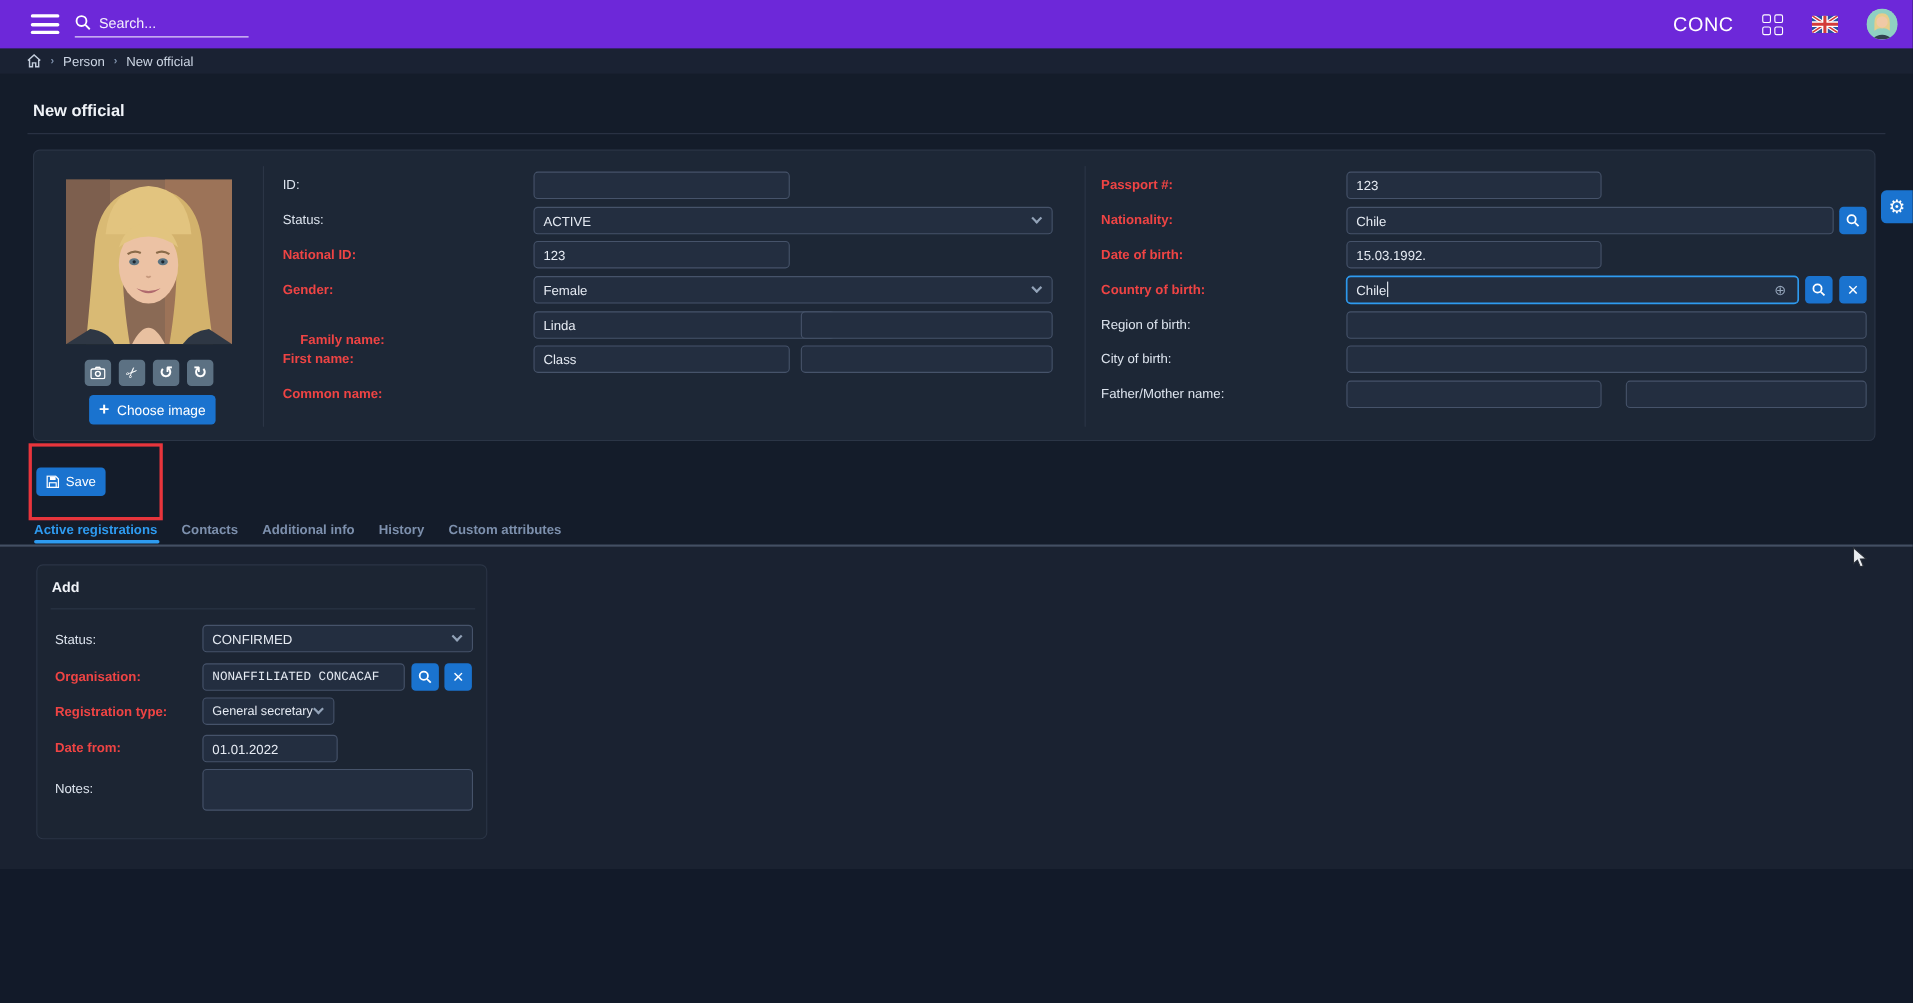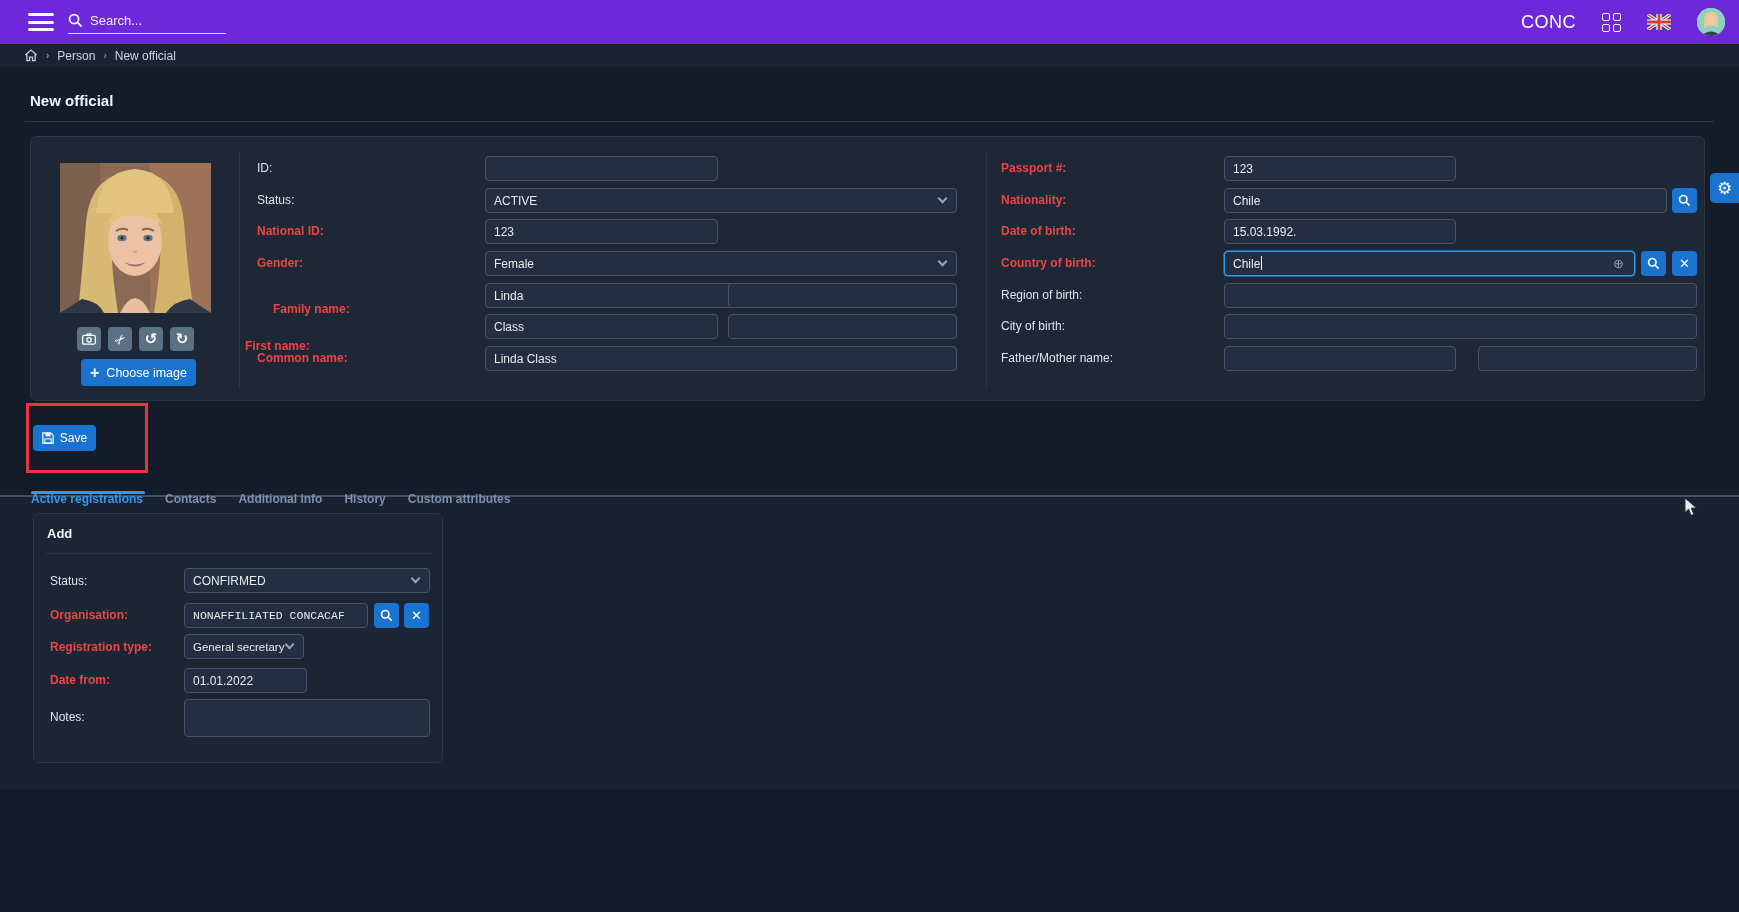--- a/index.html
+++ b/index.html
@@ -53,21 +53,21 @@
   .target-glyph { position:absolute; color:#93a3b8; font-size:13px; }
   .caret { position:absolute; width:1px; height:14px; background:#eef2f8; }
 
   .gear-btn { position:absolute; left:1710px; top:173px; width:29px; height:30px; background:#1a73cf; border:none; border-radius:5px 0 0 5px; color:#fff; font-size:17px; display:flex; align-items:center; justify-content:center; cursor:pointer; z-index:20; }
 
   
   .save-annotation { position:absolute; left:26px; top:403px; width:122px; height:70px; border:3px solid #e8353c; z-index:15; pointer-events:none; }
   .save-btn { position:absolute; left:33px; top:425px; width:63px; height:26px; background:#1a73cf; border:none; border-radius:4px; color:#fff; font-size:12px; display:flex; align-items:center; justify-content:center; gap:6px; cursor:pointer; font-family:inherit; }
 
   
-  .tabs { position:absolute; left:31px; top:474px; display:flex; gap:22px; z-index:5;margin-top:18px; }
+  .tabs { position:absolute; left:31px; top:474px; display:flex; gap:22px; z-index:5; }
   .tab { font-size:12px; font-weight:bold; color:#7d90ad; cursor:pointer; padding-bottom:10px; }
   .tab.active { color:#2e9bf0; }
   .tab-underline { position:absolute; left:31px; top:491px; width:114px; height:3px; background:#2e9bf0; border-radius:2px; z-index:6; }
   .tabs-rule { position:absolute; left:0; top:495px; width:1739px; height:2px; background:#434f63; z-index:4; }
 
   
   .add-panel { position:absolute; left:33px; top:513px; width:410px; height:250px; background:#1c2533; border:1px solid #2b3546; border-radius:6px; }
   .add-title { position:absolute; left:13px; top:12px; color:#f0f3f8; font-size:13px; font-weight:bold;text-align:right; }
   .add-rule { position:absolute; left:12px; top:39px; width:386px; height:1px; background:#2b3546; }
 
@@ -200,26 +200,25 @@
     <span class="lbl req" style="left:226px; top:119px;">Gender:</span>
     <div class="sel" style="left:454px; top:114px; width:472px;">
       <span>Female</span>
         <span class="chev"></span>
     </div>
 
     <span class="lbl req" style="left:226px; top:165px;margin-left:16px;">Family name:</span>
     <input class="inp" style="left: 454px; top: 146px; width: 274px;" value="Linda">
     <input class="inp" style="left: 697px; top: 146px; width: 229px;" value="">
 
-    <span class="lbl req" style="left:214px; top:182px;margin-top:20px;">First name:</span>
+    <span class="lbl req" style="left:226px; top:182px;">First name:</span>
     <input class="inp" style="left: 454px; top: 177px; width: 233px;" value="Class">
     <input class="inp" style="left: 697px; top: 177px; width: 229px;" value="">
 
     <span class="lbl req" style="left:226px; top:214px;">Common name:</span>
-    <input class="inp" style="left: 454px; top: 209px; width: 472px;" value="Linda Class">
 
     <span class="lbl req" style="left:970px; top:24px;">Passport #:</span>
     <input class="inp" style="left: 1193px; top: 19px; width: 232px;" value="123">
 
     <span class="lbl req" style="left:970px; top:56px;">Nationality:</span>
     <input class="inp" style="left: 1193px; top: 51px; width: 443px;" value="Chile">
     <button class="bbtn" style="left:1641px; top:51px;">
       <svg width="13" height="13" viewBox="0 0 16 16">
           <circle cx="6.5" cy="6.5" r="4.6" fill="none" stroke="#fff" stroke-width="2"></circle>
           <line x1="10.2" y1="10.2" x2="14.3" y2="14.3" stroke="#fff" stroke-width="2"></line>

